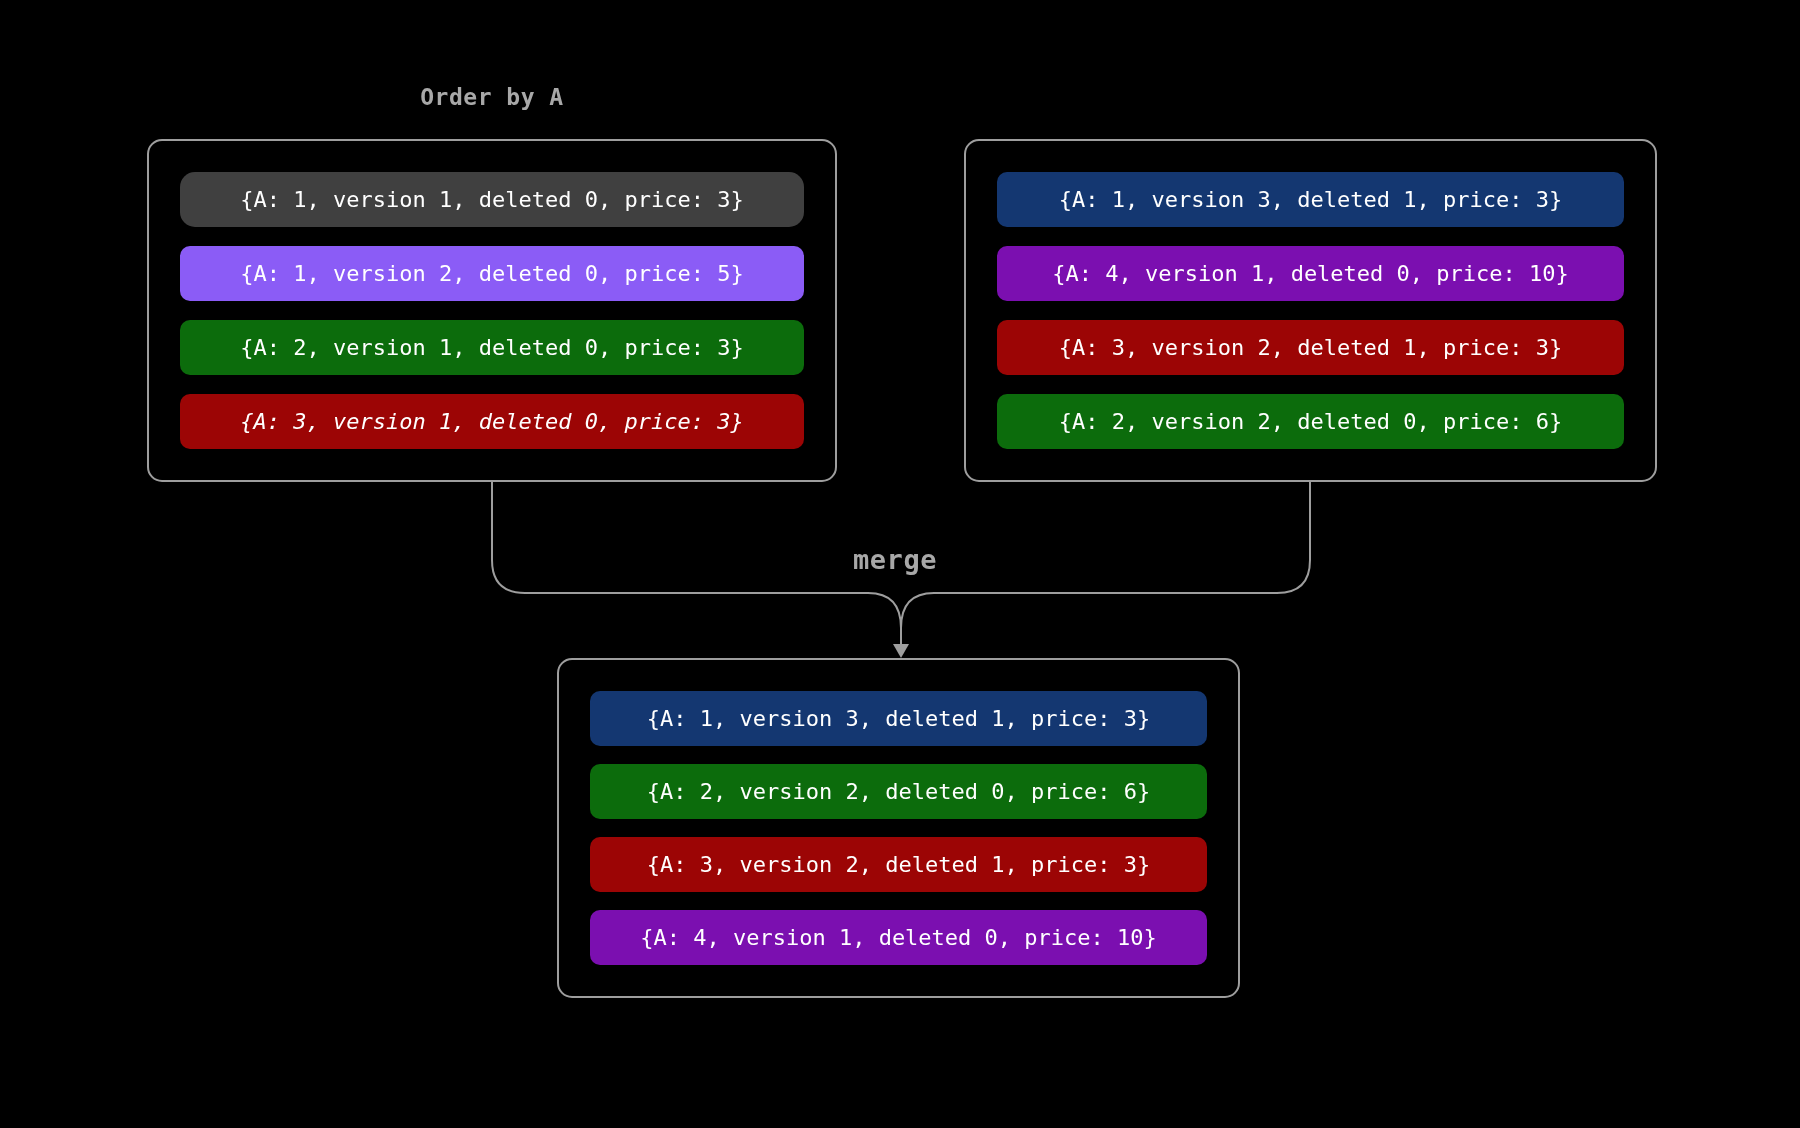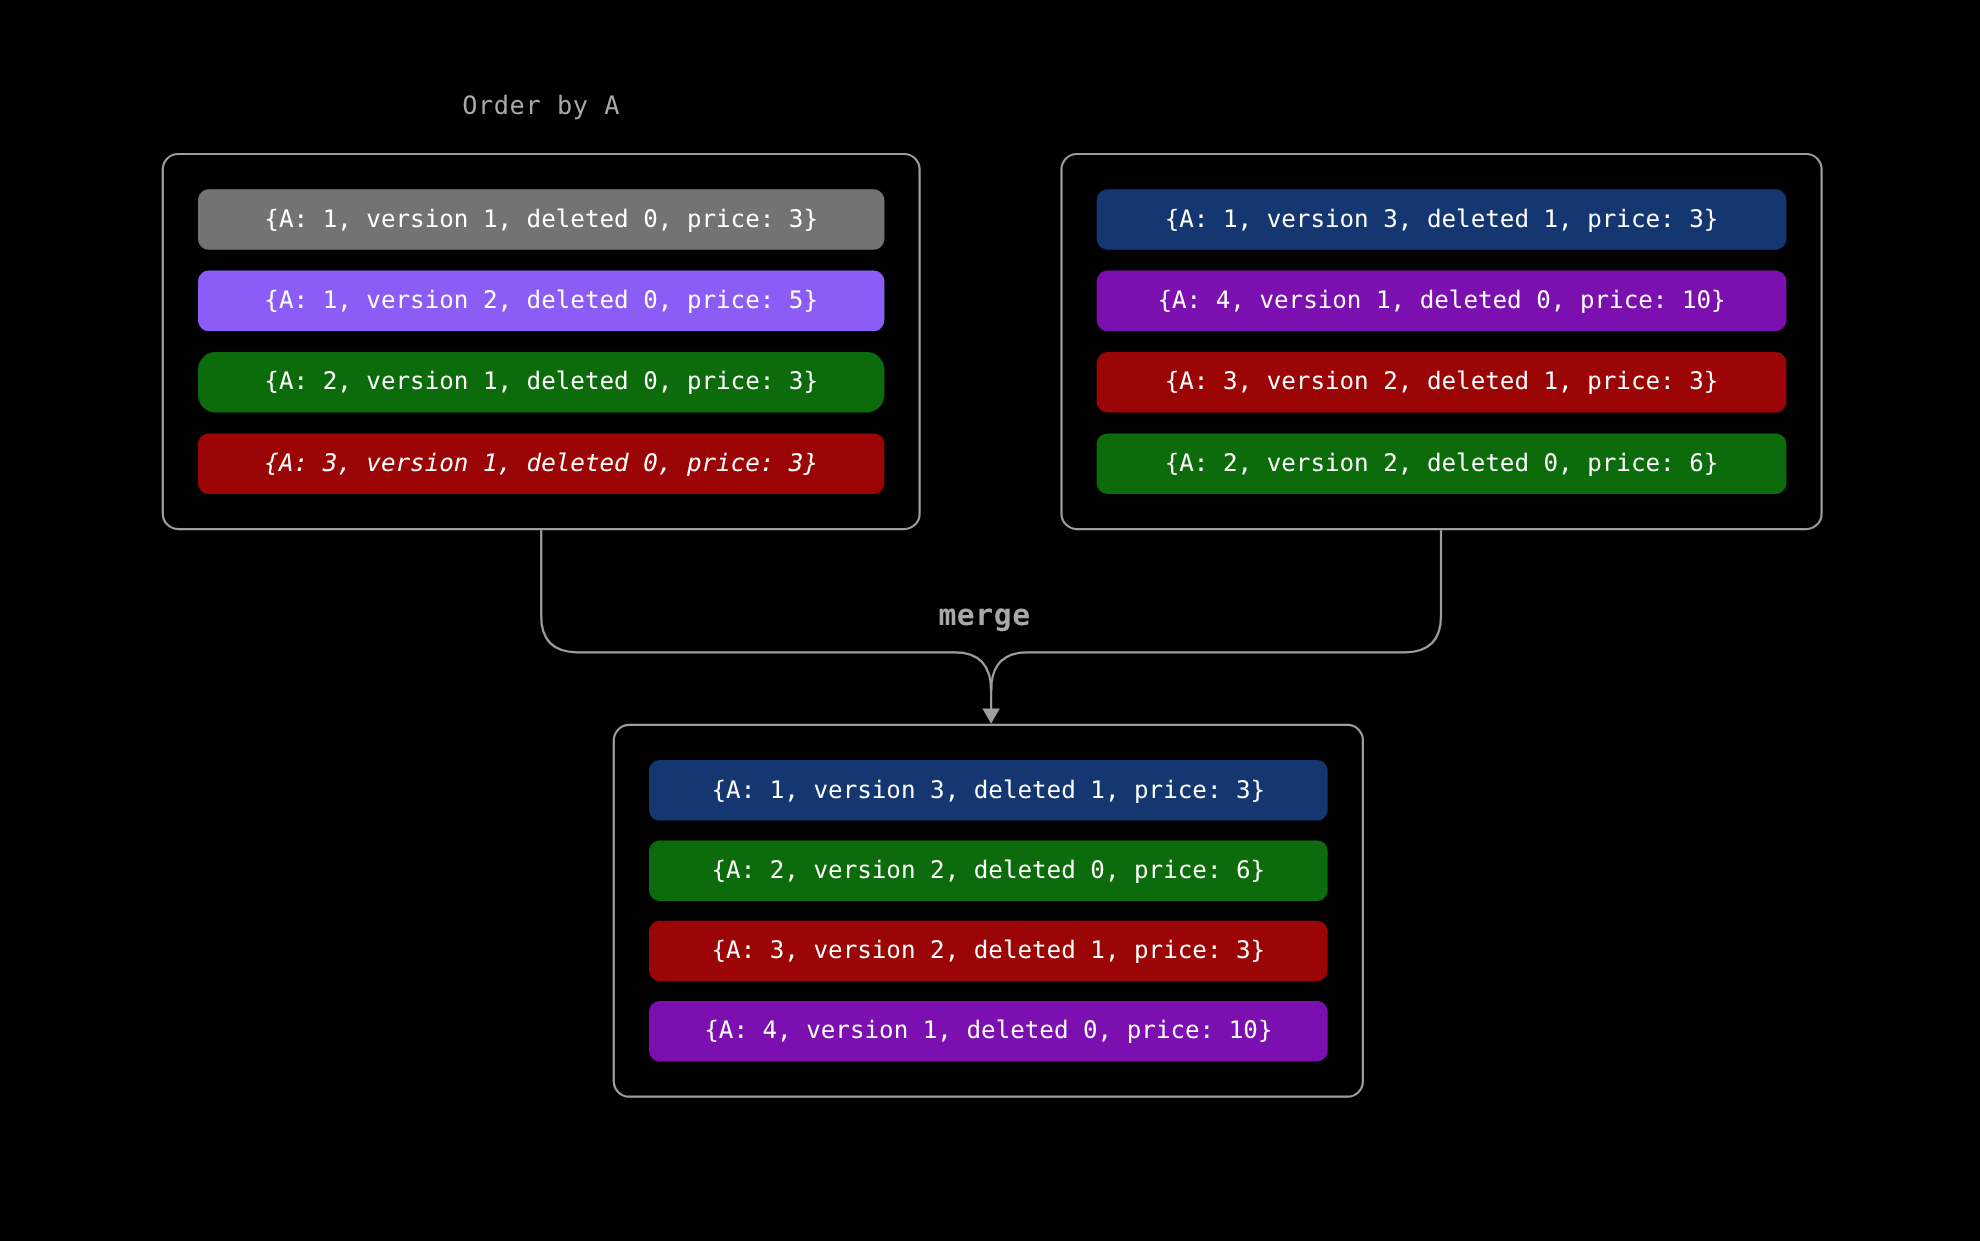--- a/index.html
+++ b/index.html
@@ -28,21 +28,21 @@
   }
   .connector-svg polygon {
     fill: var(--line-color, #9e9e9e);
     stroke: none;
   }
   .box-title {
     position: absolute;
     top: 84px;
     text-align: center;
     font-size: 23px;
-    font-weight: normal;
+    font-weight: bold;
     letter-spacing: 0.5px;
     color: var(--title-color, #a8a8a8);
   }
   .group-box {
     position: absolute;
     box-sizing: border-box;
     border: 2px solid var(--line-color, #9e9e9e);
     border-radius: 15px;
     background: transparent;
     padding: 31px 31px;
@@ -81,23 +81,23 @@
     <path d="M492,482 L492,560 Q492,593 525,593 L868,593 Q901,593 901,628"></path>
     <path d="M1310,482 L1310,560 Q1310,593 1277,593 L934,593 Q901,593 901,628"></path>
     <path d="M901,620 L901,646"></path>
     <polygon points="893,644 909,644 901,658"></polygon>
   </svg>
 
   <div class="box-title" style="left:147px; width:690px;">Order by A</div>
 
 
   <div class="group-box" style="left:147px; top:139px; width:690px; height:343px;">
-    <div class="data-row" style="background-color: #737373;">{A: 1, version 1, deleted 0, price: 3}</div>
+    <div class="data-row" style="background-color: #404040; border-radius: 15px;">{A: 1, version 1, deleted 0, price: 3}</div>
     <div class="data-row" style="background-color: #8b5cf6;">{A: 1, version 2, deleted 0, price: 5}</div>
-    <div class="data-row" style="background-color: rgb(12, 108, 12); border-radius: 16px;">{A: 2, version 1, deleted 0, price: 3}</div>
+    <div class="data-row" style="background-color: rgb(12, 108, 12);">{A: 2, version 1, deleted 0, price: 3}</div>
     <div class="data-row" style="background-color: rgb(156, 5, 5); font-style: italic;">{A: 3, version 1, deleted 0, price: 3}</div>
   </div>
 
   <div class="group-box" style="left:964px; top:139px; width:693px; height:343px;">
     <div class="data-row" style="background-color: rgb(20, 55, 113);">{A: 1, version 3, deleted 1, price: 3}</div>
     <div class="data-row" style="background-color: rgb(123, 15, 176);">{A: 4, version 1, deleted 0, price: 10}</div>
     <div class="data-row" style="background-color: rgb(156, 5, 5);">{A: 3, version 2, deleted 1, price: 3}</div>
     <div class="data-row" style="background-color: rgb(12, 108, 12);">{A: 2, version 2, deleted 0, price: 6}</div>
   </div>
 

